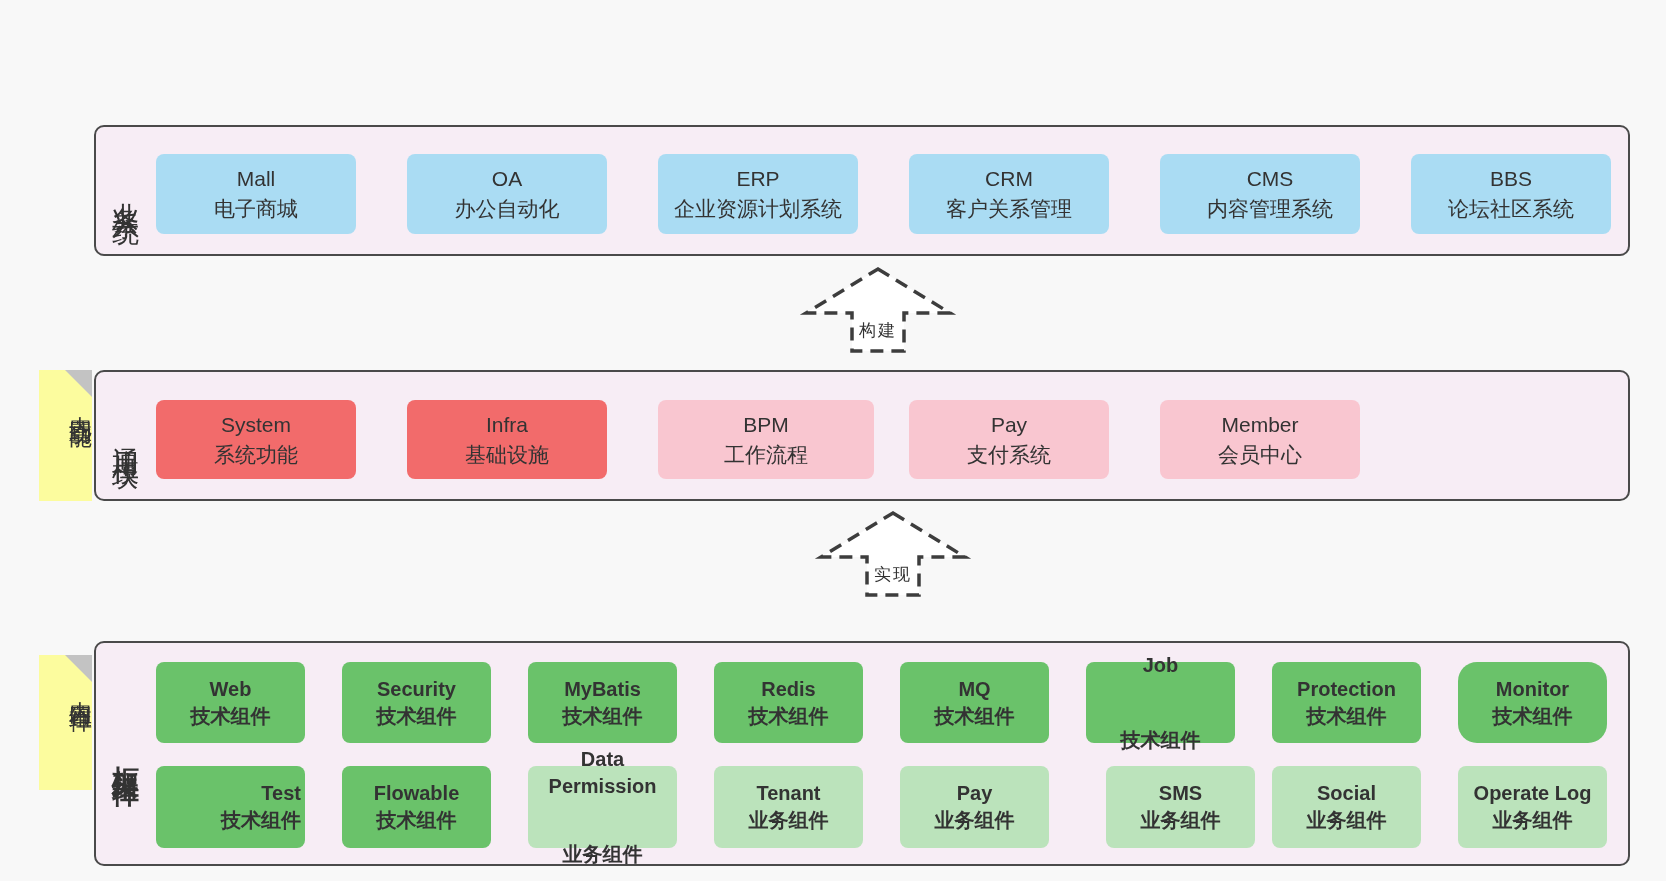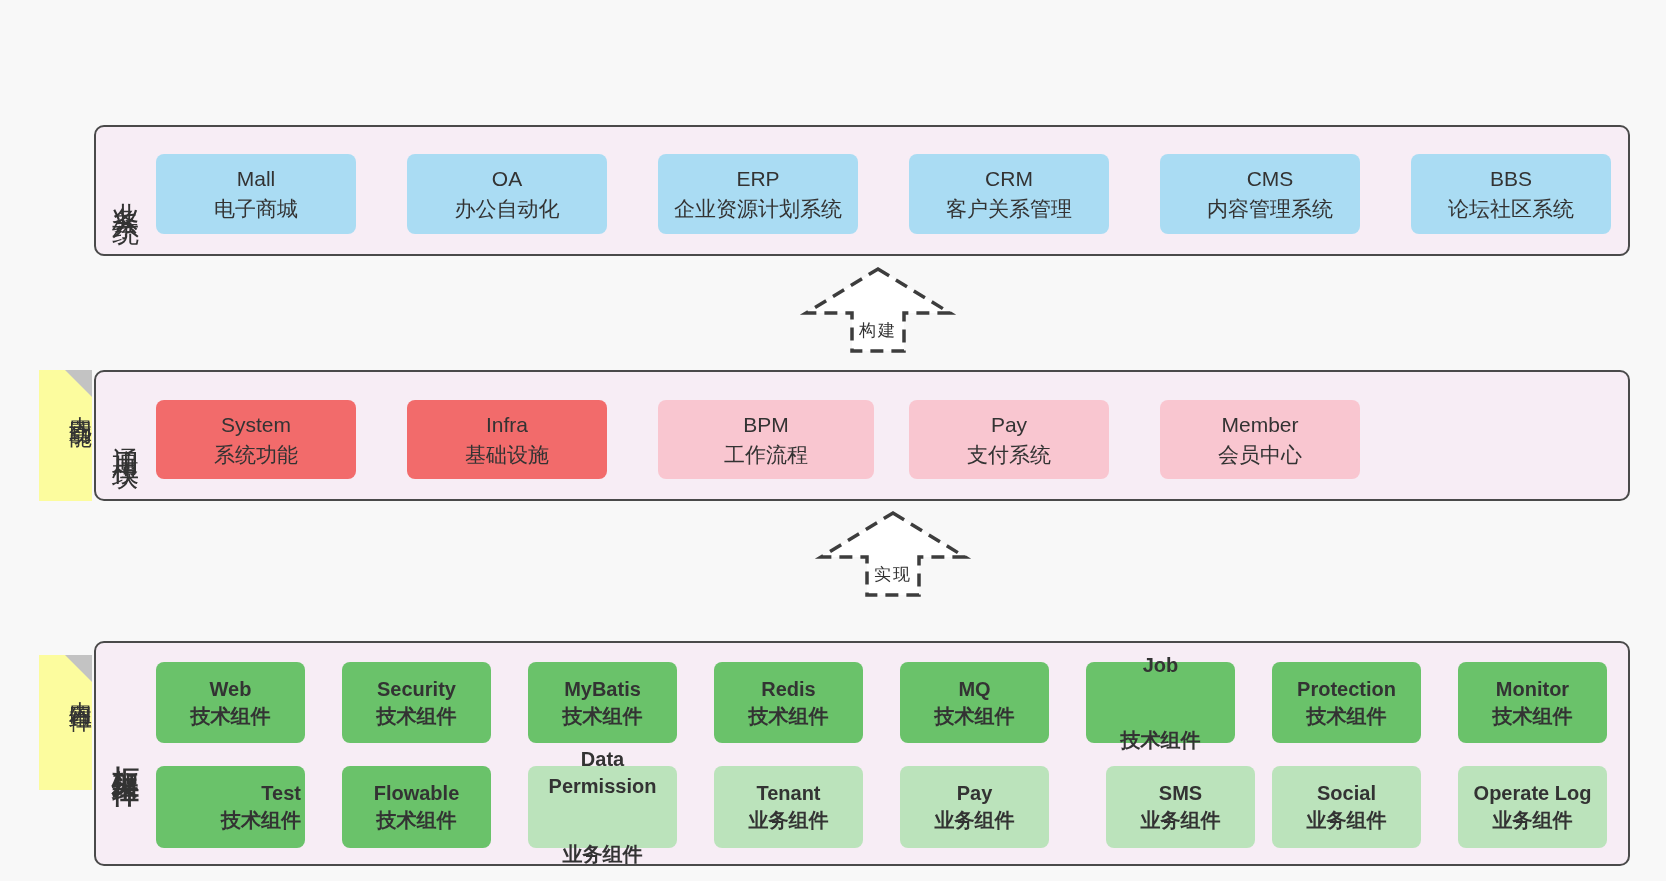--- a/index.html
+++ b/index.html
@@ -162,21 +162,21 @@
         <div class="ln">技术组件</div>
       </div>
       <div class="box c-green" style="left: 990px; top: 19px; width: 149px; height: 81px; gap: 48px;">
         <div class="ln">Job</div>
         <div class="ln">技术组件</div>
       </div>
       <div class="box c-green" style="left: 1176px; top: 19px; width: 149px; height: 81px;">
         <div class="ln">Protection</div>
         <div class="ln">技术组件</div>
       </div>
-      <div class="box c-green" style="left: 1362px; top: 19px; width: 149px; height: 81px;">
+      <div class="box c-green" style="left: 1362px; top: 19px; width: 149px; height: 81px; border-radius: 19px;">
         <div class="ln">Monitor</div>
         <div class="ln">技术组件</div>
       </div>
       <div class="box c-green" style="left: 60px; top: 123px; width: 149px; height: 82px; align-items: flex-end;">
         <div class="ln">Test</div>
         <div class="ln">技术组件</div>
       </div>
       <div class="box c-green" style="left: 246px; top: 123px; width: 149px; height: 82px;">
         <div class="ln">Flowable</div>
         <div class="ln">技术组件</div>

